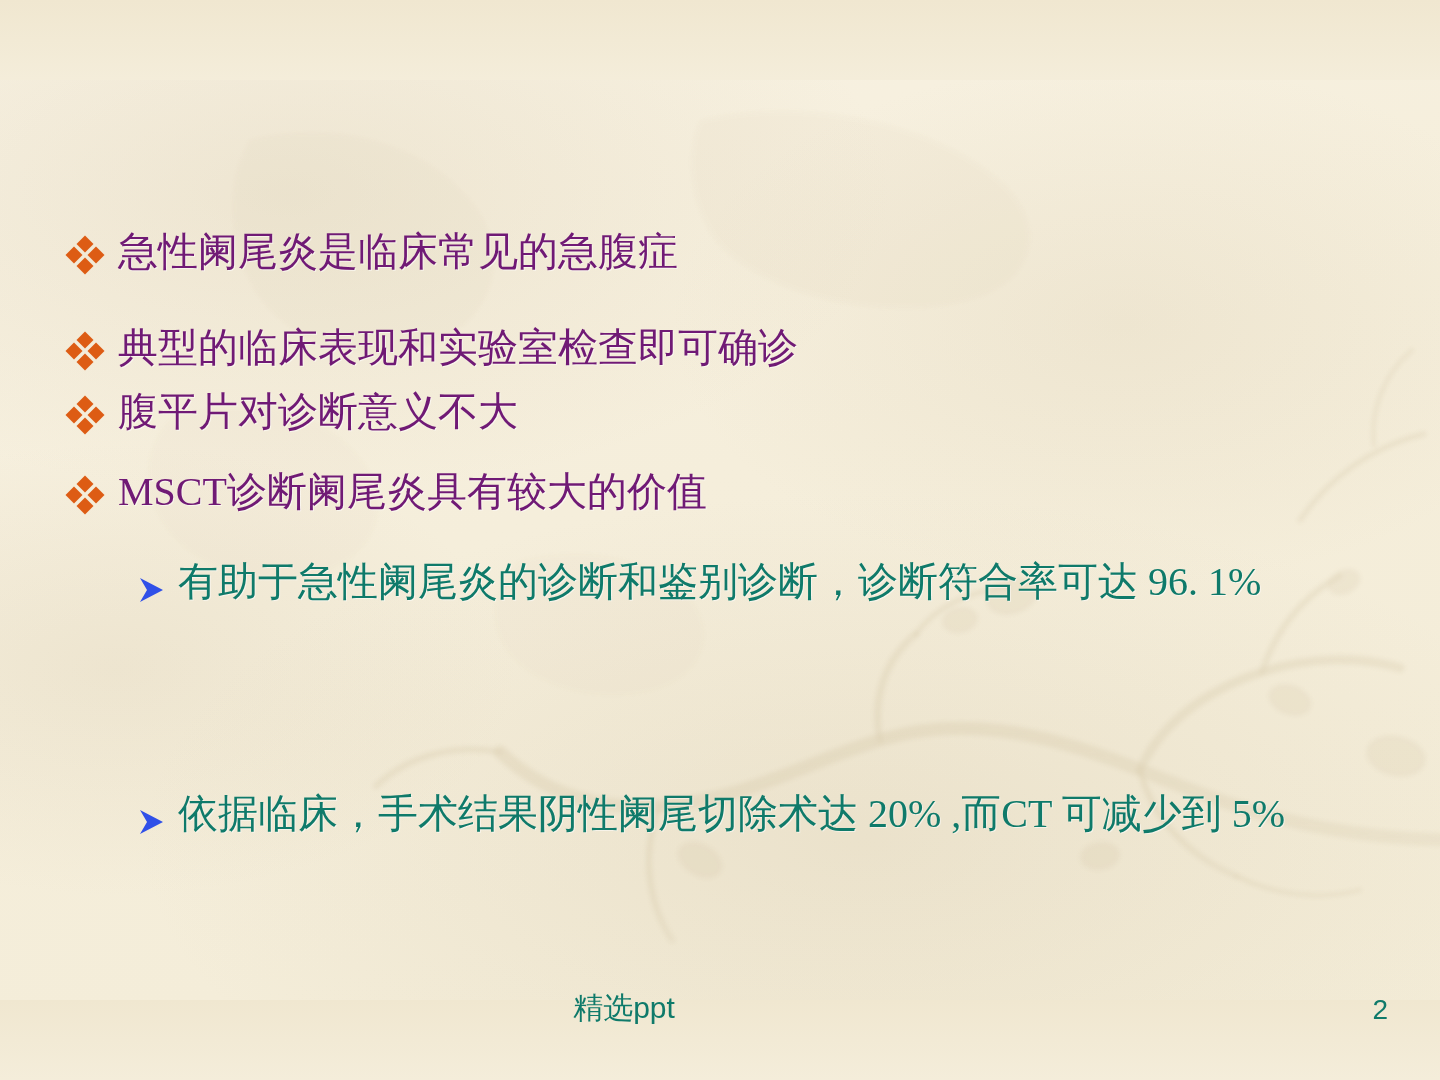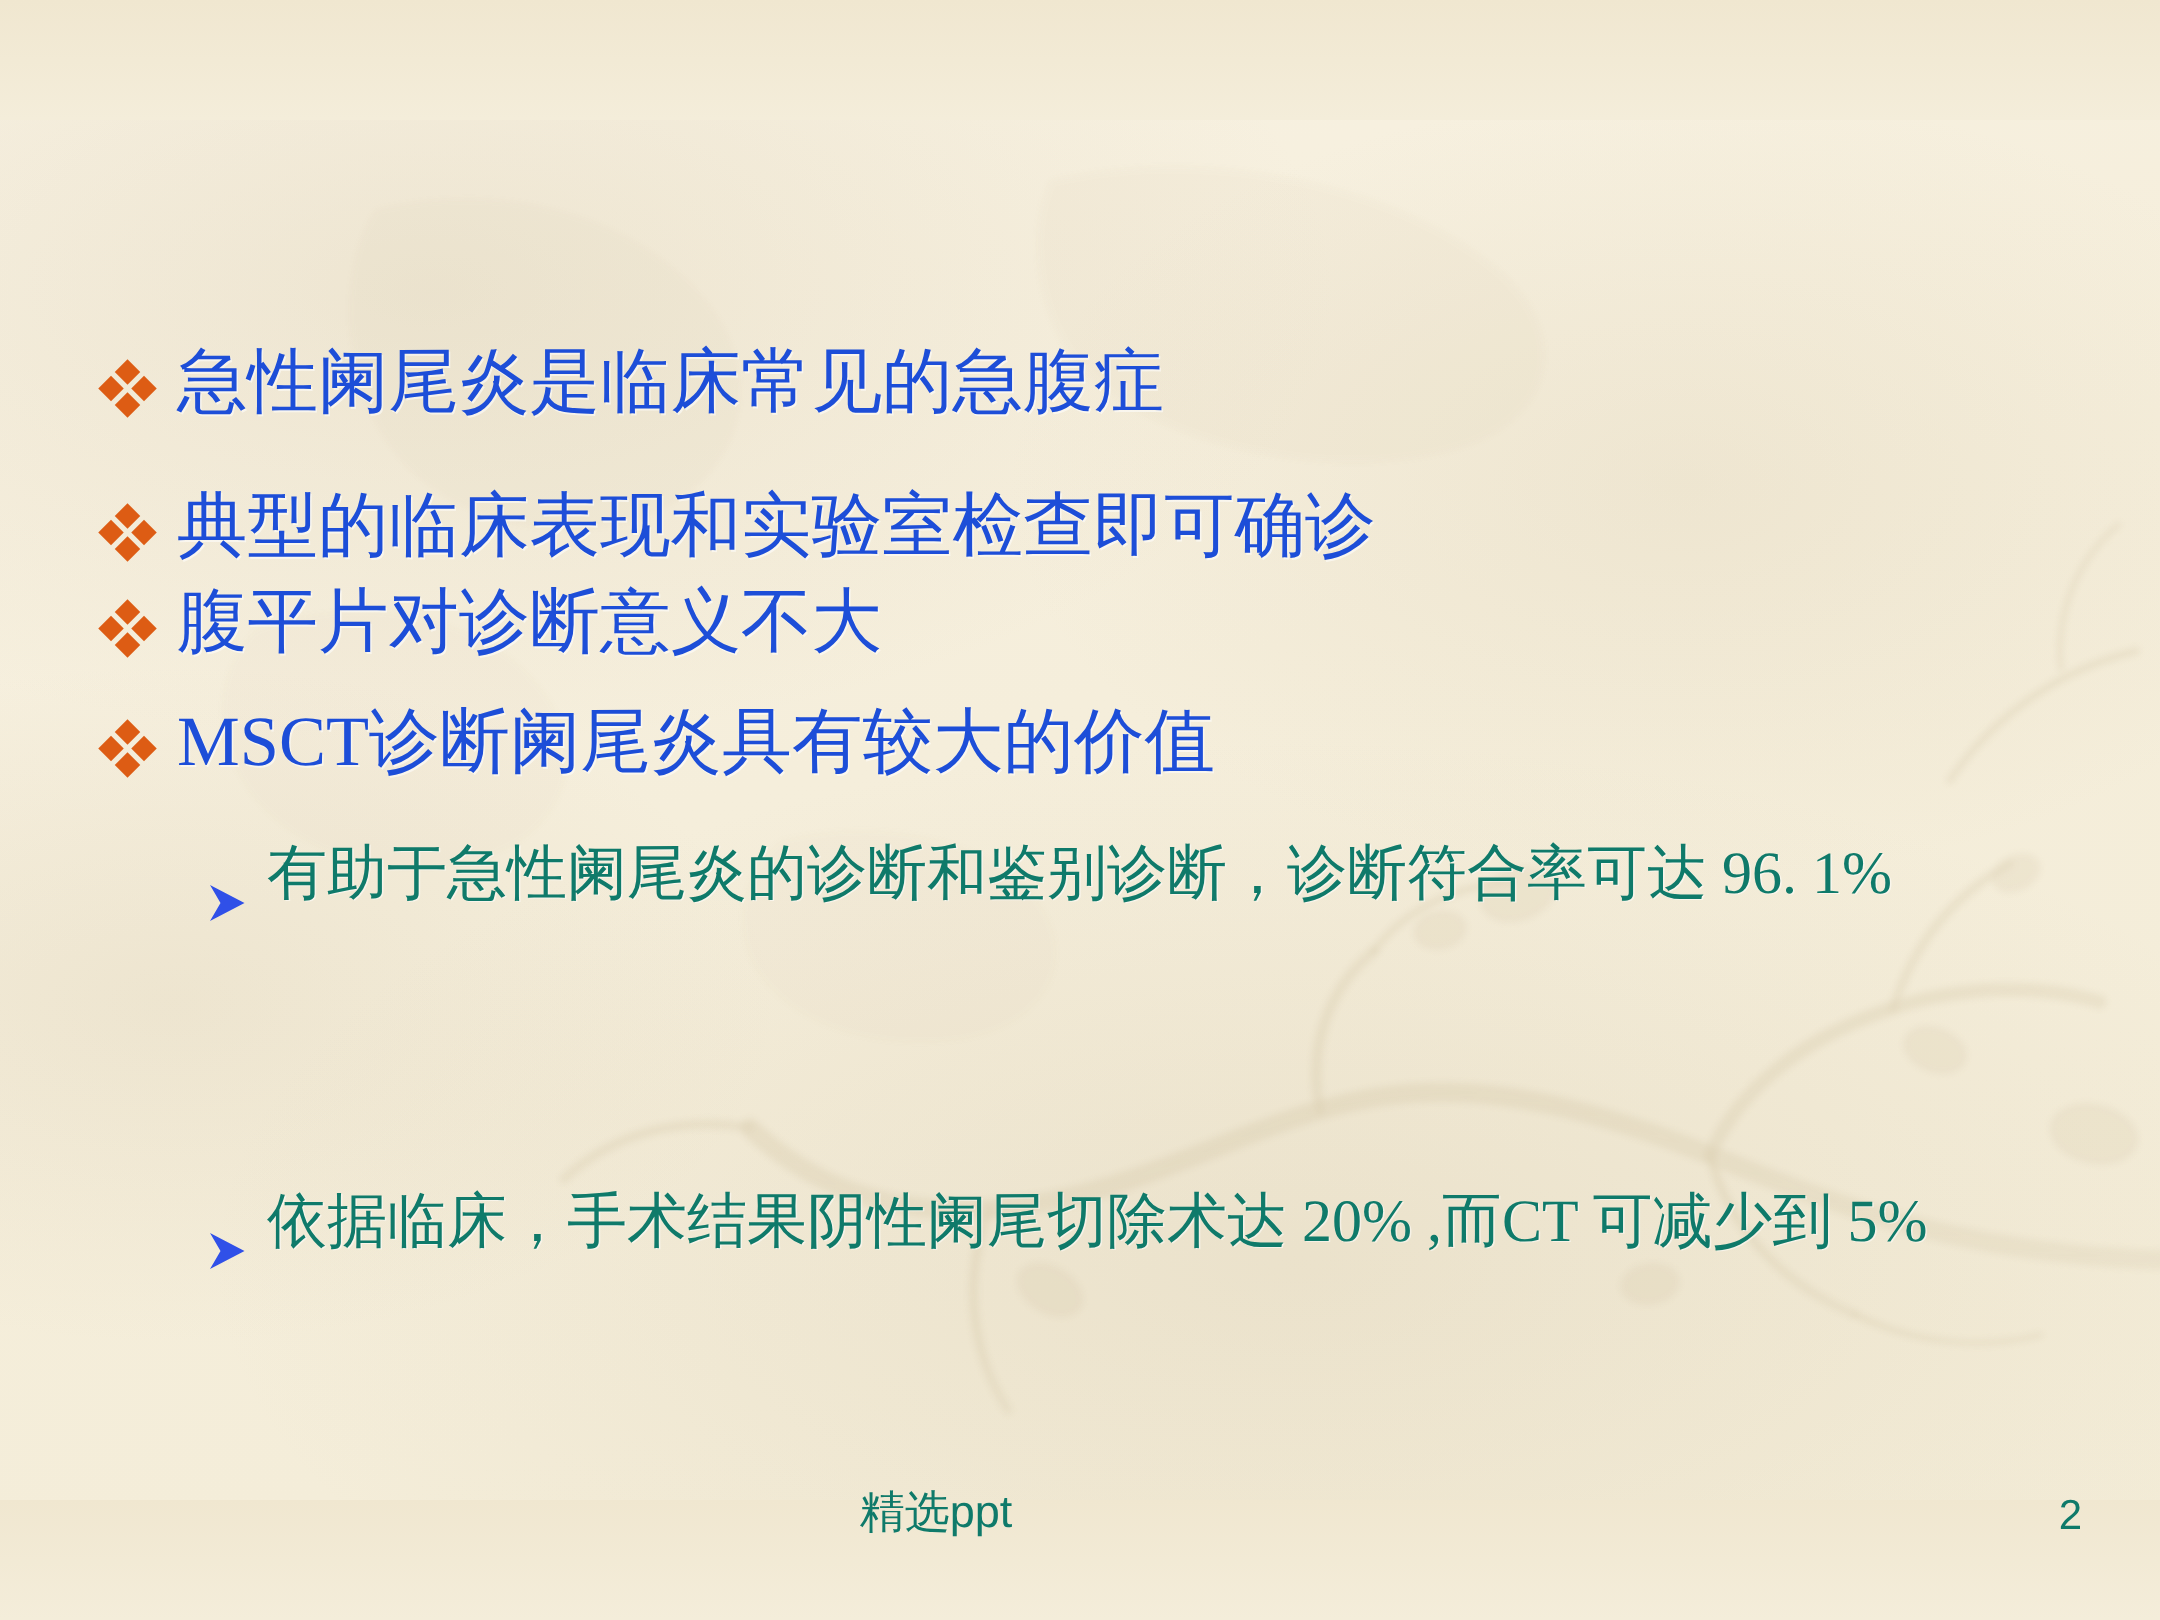--- a/index.html
+++ b/index.html
@@ -60,39 +60,39 @@
     left: 0;
     top: 0;
     width: 1440px;
     height: 1080px;
   }
 
   .bullet-l1 {
     position: absolute;
     display: flex;
     align-items: flex-start;
-    color: #1d4ed8;
-    font-size: 47px;
+    color: #701a75;
+    font-size: 40px;
     line-height: 1.0;
     white-space: nowrap;
     text-shadow: 1px 1px 0 rgba(255,255,255,0.55);
     justify-content: space-between;
   }
   .bullet-l1 .marker {
     width: 50px;
     flex: 0 0 50px;
     position: relative;
     top: 6px;
   }
   .bullet-l1 .txt { display: block; }
 
   .bullet-l2 {
     position: absolute;
     display: flex;
-    align-items: flex-end;
+    align-items: center;
     color: #0f7a6a;
     font-size: 40px;
     line-height: 1.32;
     text-shadow: 1px 1px 0 rgba(255,255,255,0.5);
   }
   .bullet-l2 .marker {
     width: 42px;
     flex: 0 0 42px;
     position: relative;
     top: 8px;

